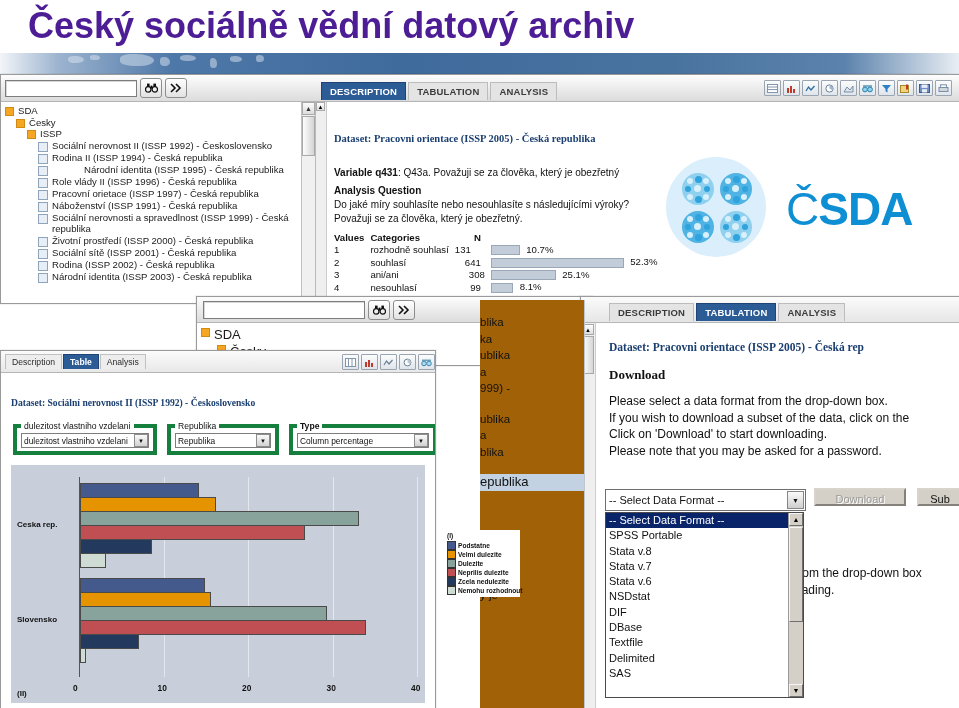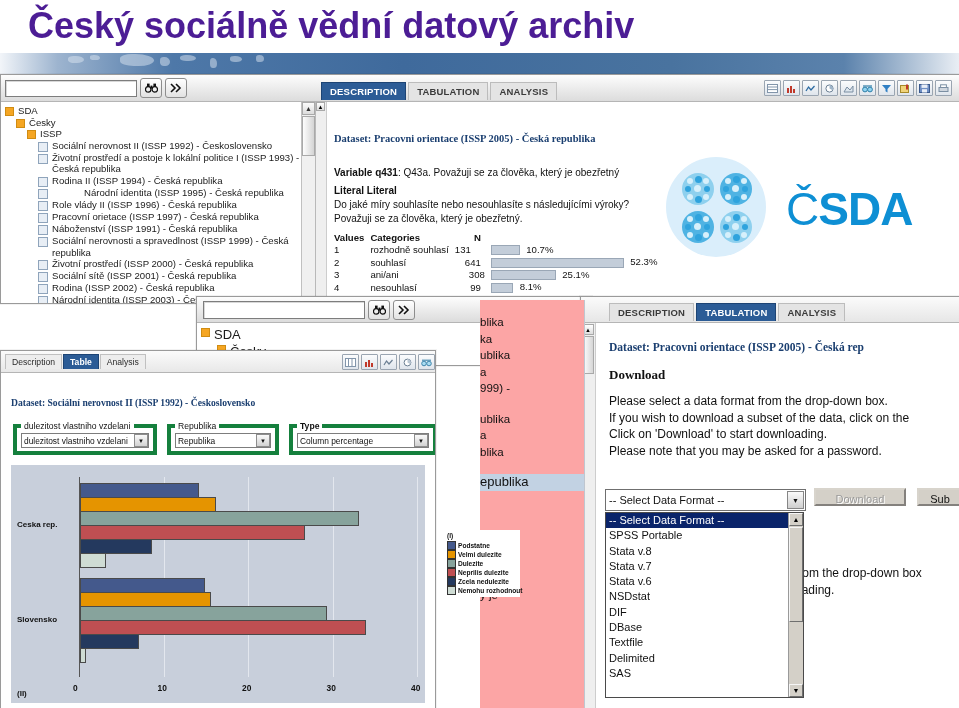--- a/index.html
+++ b/index.html
@@ -235,24 +235,20 @@
           <div class="tnode" style="padding-left: 22px;">
             <span class="bullet"></span>
             <span class="lbl">ISSP</span>
           </div>
           <div class="tnode" style="padding-left: 33px;">
             <span class="doc"></span>
             <span class="lbl">Sociální nerovnost II (ISSP 1992) - Československo</span>
           </div>
           <div class="tnode" style="padding-left: 33px;">
             <span class="doc"></span>
-            <span class="lbl">Životní prostředí a postoje k lokální politice I (ISSP 1993) - Česká republika</span>
-          </div>
-          <div class="tnode" style="padding-left: 33px;">
-            <span class="doc"></span>
             <span class="lbl">Rodina II (ISSP 1994) - Česká republika</span>
           </div>
           <div class="tnode" style="padding-left: 33px; gap: 32px;">
             <span class="doc"></span>
             <span class="lbl">Národní identita (ISSP 1995) - Česká republika</span>
           </div>
           <div class="tnode" style="padding-left: 33px;">
             <span class="doc"></span>
             <span class="lbl">Role vlády II (ISSP 1996) - Česká republika</span>
           </div>
@@ -295,21 +291,21 @@
       <div class="abs" style="left:0;top:0;width:10px;height:201px;background:#efefef;border-right:1px solid #cdcdcd;">
         <div style="width:9px;height:9px;background:linear-gradient(180deg,#fff,#ddd);border:1px solid #a9a9a9;box-sizing:border-box;font-size:6px;text-align:center;line-height:8px;">▲</div>
       </div>
 
       <div class="abs ds-title" style="left:18px;top:31px;">Dataset: Pracovni orientace  (ISSP 2005) - Česká republika</div>
 
       <div class="abs" style="left:18px;top:60px;">
         <span class="ctext cbold">Variable q431</span><span class="ctext">: Q43a. Považuji se za člověka, který je obezřetný</span>
       </div>
 
-      <div class="abs ctext cbold" style="left:18px;top:82px;">Literal Literal</div>
+      <div class="abs ctext cbold" style="left:18px;top:82px;">Analysis Question</div>
       <div class="abs ctext" style="left:18px;top:96px;">Do jaké míry souhlasíte nebo nesouhlasíte s následujícími výroky?</div>
       <div class="abs ctext" style="left:18px;top:110px;">Považuji se za člověka, který je obezřetný.</div>
 
       <table class="vt abs" style="left:18px;top:130px;">
         <thead>
             <tr>
           <th>Values</th>
           <th>Categories</th>
           <th style="text-align:right;padding-right:10px;">N</th>
           <th></th>
@@ -482,21 +478,21 @@
         </div>
       <div class="dsb">
         <div class="a">▲</div>
         <div class="t"></div>
         <div class="a" style="position:absolute;bottom:0;left:0;">▼</div>
       </div>
     </div>
   </div>
 </div>
 
-<div class="abs" style="left:480px;top:300px;width:104px;height:408px;background:#fca5a5;border-right:1px solid #bfc6cf;overflow:hidden;z-index:1;">
+<div class="abs" style="left:480px;top:300px;width:104px;height:408px;background:#a16207;border-right:1px solid #bfc6cf;overflow:hidden;z-index:1;">
   <div id="frag-right" style="padding-top:14px;font-size:11.5px;line-height:16.5px;color:#111;">
       <div>blika</div>
       <div>ka</div>
       <div>ublika</div>
       <div>a</div>
       <div>999) -</div>
       <div style="margin-top: 14px;">ublika</div>
       <div>a</div>
       <div>blika</div>
       <div style="background: rgb(194, 210, 227); font-size: 13px; margin-top: 14px;">epublika</div>

